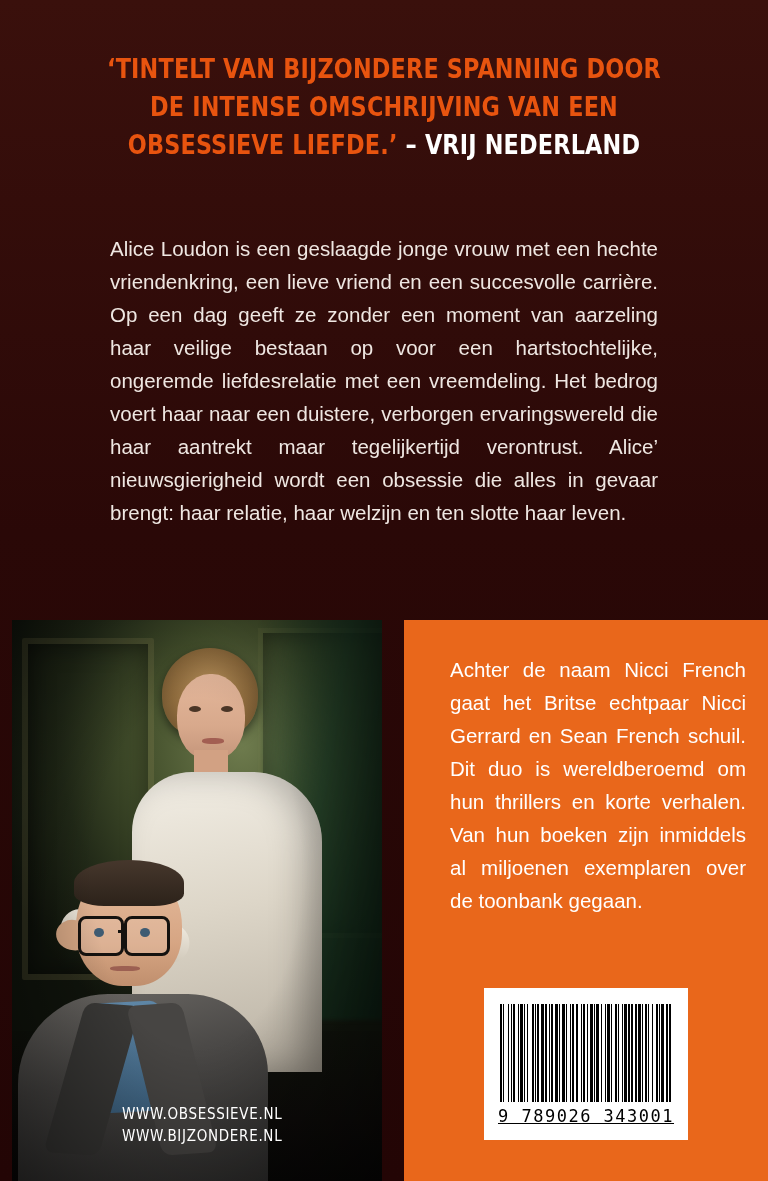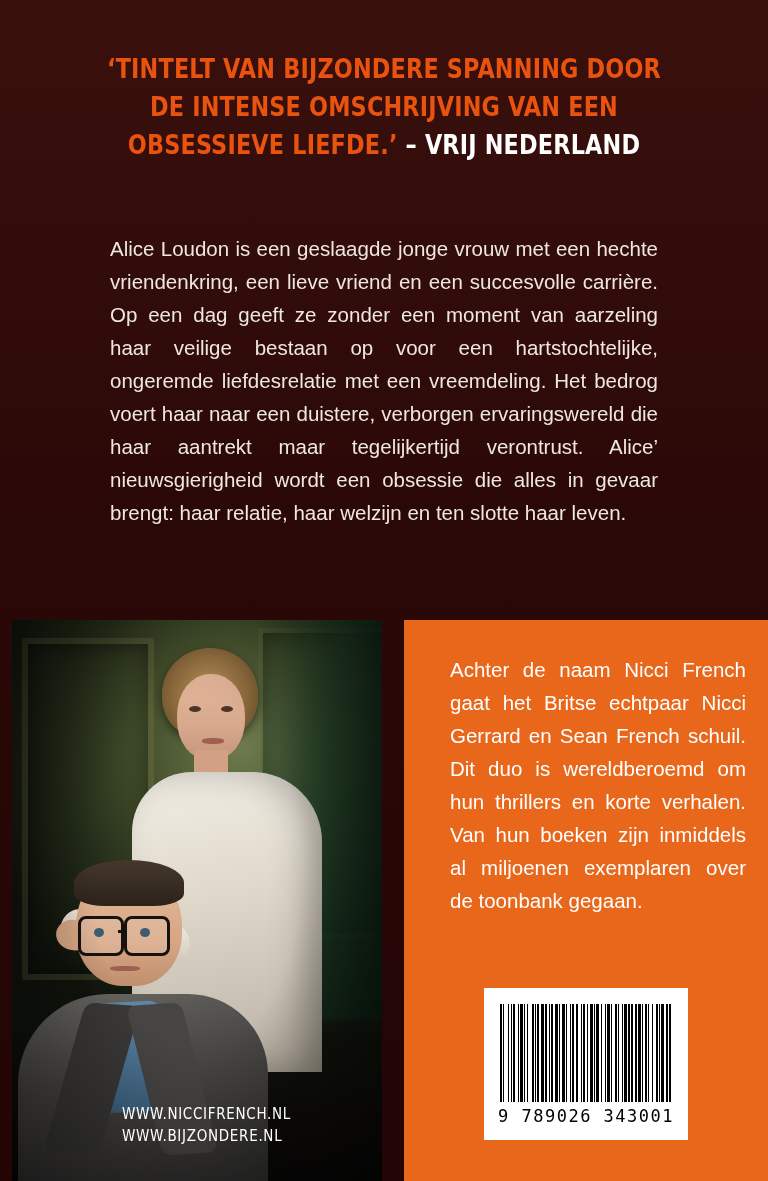--- a/index.html
+++ b/index.html
@@ -337,20 +337,21 @@
   .barcode-num {
     position: absolute;
     left: 0;
     right: 0;
     top: 118px;
     text-align: center;
     font-family: "DejaVu Sans Mono", "Liberation Mono", monospace;
     font-size: 17px;
     letter-spacing: 1.5px;
     color: #000;
+    text-decoration: underline;
   }
 </style>
 </head>
 <body>
 
 <div class="page">
 
   <div class="quote">
     <div>‘TINTELT VAN BIJZONDERE SPANNING DOOR</div>
     <div>DE INTENSE OMSCHRIJVING VAN EEN</div>
@@ -392,21 +393,21 @@
       <div class="m-glass-l"></div>
       <div class="m-glass-r"></div>
       <div class="m-glass-bridge"></div>
       <div class="m-pupil-l"></div>
       <div class="m-pupil-r"></div>
       <div class="m-mouth"></div>
 
       <div class="vignette"></div>
 
       <div class="urls">
-        <div>WWW.NICCIFRENCH.NL</div>
+        <div>WWW.OBSESSIEVE.NL</div>
         <div>WWW.BIJZONDERE.NL</div>
       </div>
     </div>
 
     <div class="orange">
       <div class="about">
         <p>Achter de naam Nicci French gaat het Britse echtpaar Nicci Gerrard en Sean French schuil. Dit duo is wereldberoemd om hun thrillers en korte verhalen. Van hun boeken zijn inmiddels al miljoenen exemplaren over de toonbank gegaan.</p>
       </div>
 
       <div class="barcode-box">

